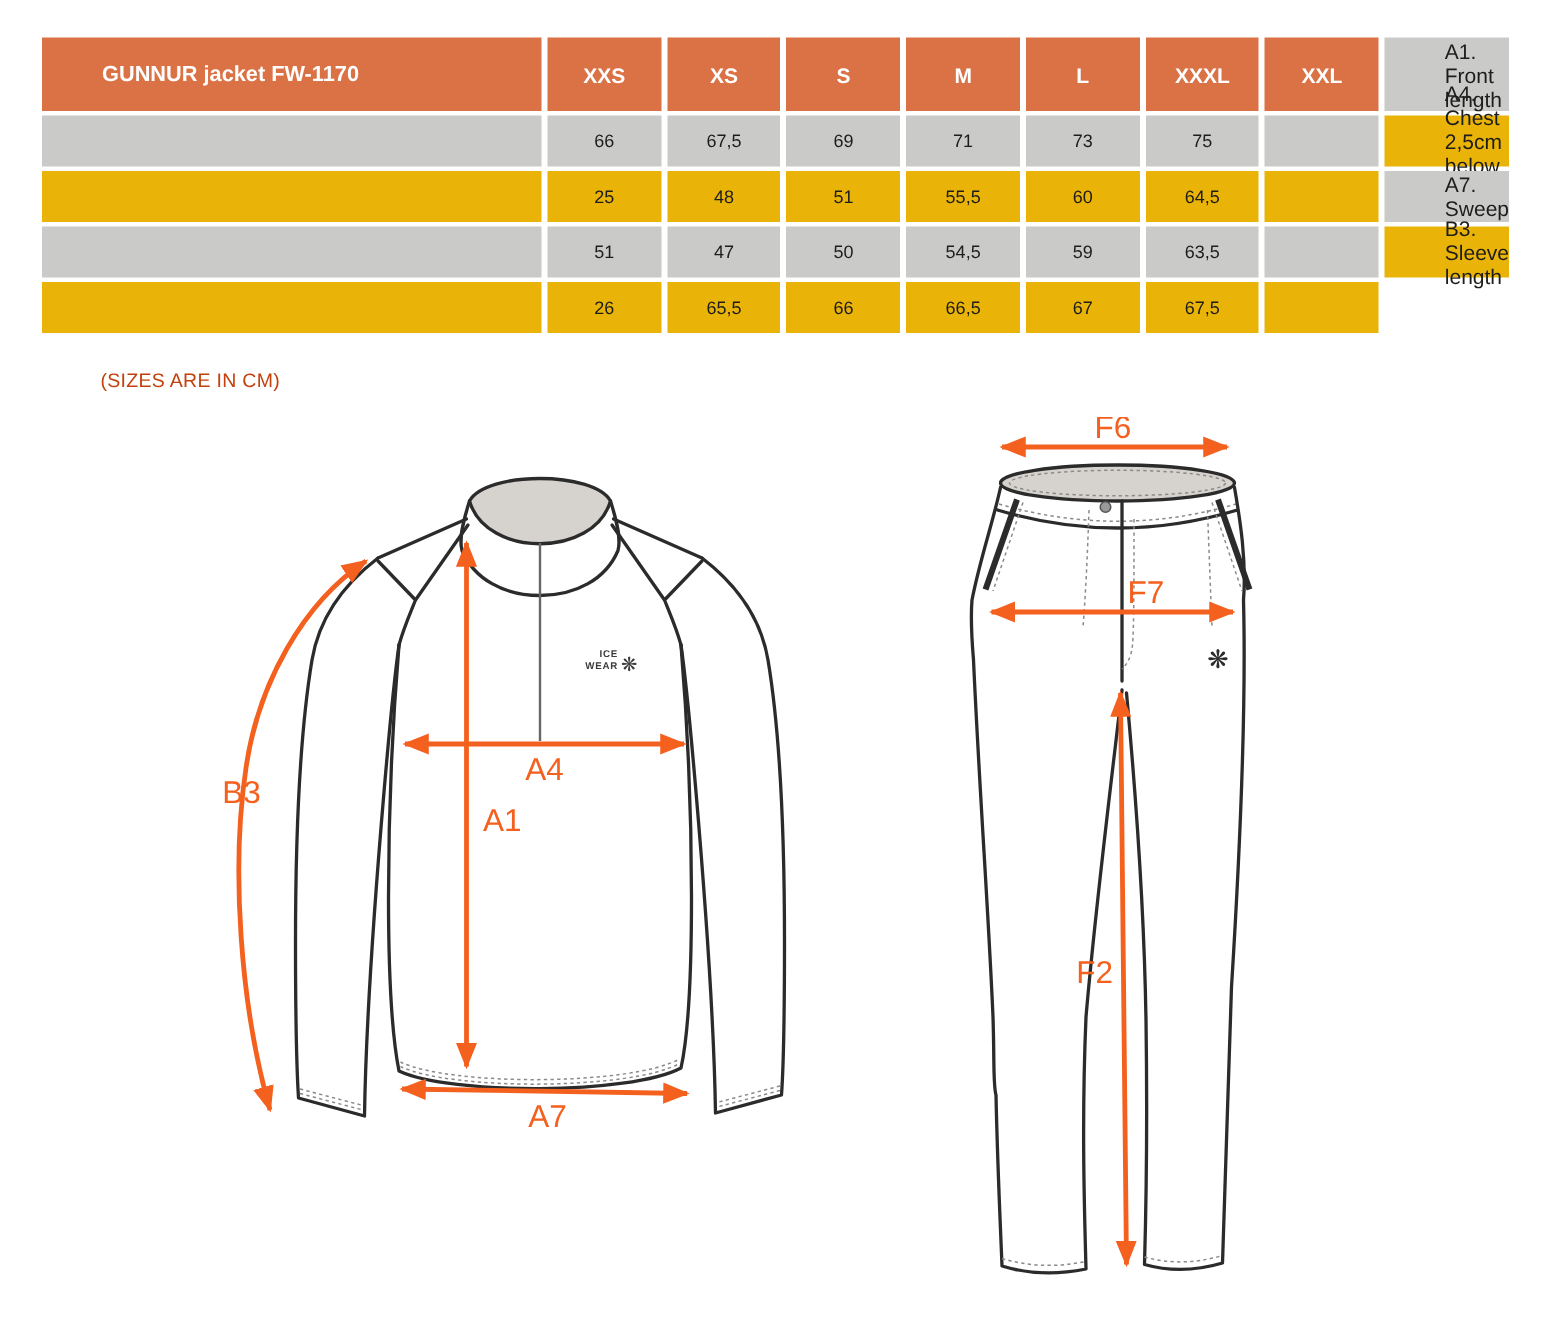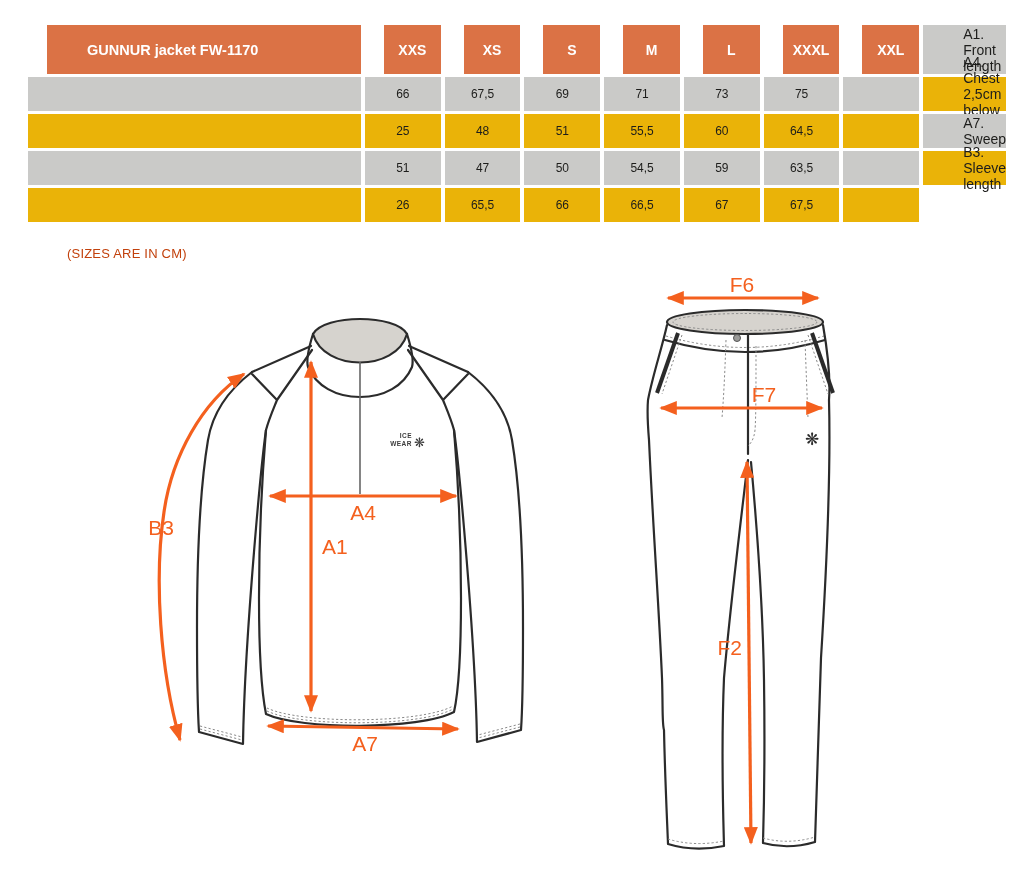--- a/index.html
+++ b/index.html
@@ -10,21 +10,21 @@
   
   .size-table{
     position:absolute;left:28px;top:25px;width:978px;
     display:grid;
     grid-template-columns:333px repeat(8,1fr);
     grid-template-rows:49px repeat(4,34px);
     column-gap:4px;row-gap:3px;
   }
   .th{
     background:#DB7245;color:#fff;font-weight:bold;font-size:14px;
-    display:flex;align-items:center;justify-content:center;margin-left:19px;
+    display:flex;align-items:center;justify-content:center;
   }
   .th-label{justify-content:flex-start;padding-left:40px;font-size:14.5px;}
   .td{
     font-size:12px;color:#1d1d1b;
     display:flex;align-items:center;justify-content:center;
   }
   .td-label{justify-content:flex-start;padding-left:40px;font-size:14px;}
   .row-a{background:#CACAC8;}
   .row-b{background:#eab308;}
   

